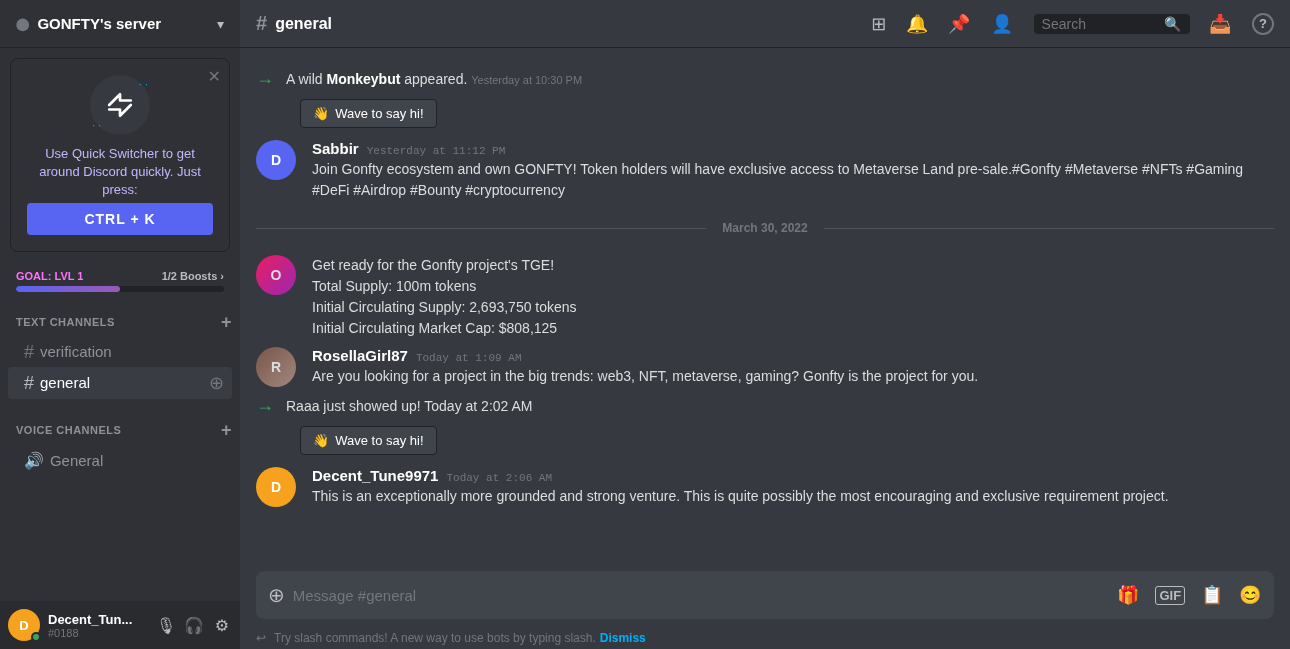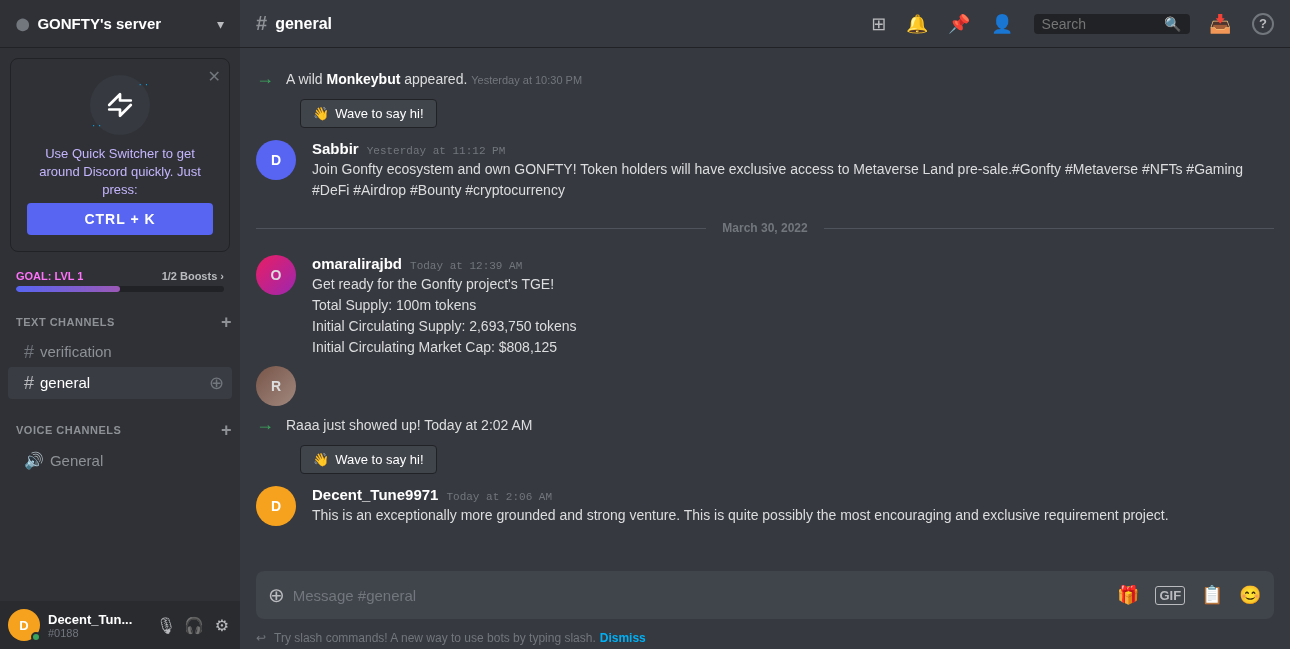--- a/index.html
+++ b/index.html
@@ -677,37 +677,42 @@
       <span>March 30, 2022</span>
     </div>
 
     <div class="message-row">
       <div class="avatar-col">
         <div class="msg-avatar avatar-omar">
           <span>O</span>
         </div>
       </div>
       <div class="msg-content">
-        <div class="msg-header">
-          <span class="msg-author">omaralirajbd</span>
-          <span class="msg-timestamp">Today at 12:39 AM</span>
-        </div>
         <div class="msg-text">
           Get ready for the Gonfty project's TGE!<br>
           Total Supply: 100m tokens<br>
           Initial Circulating Supply: 2,693,750 tokens<br>
           Initial Circulating Market Cap: $808,125
         </div>
       </div>
     </div>
 
     <div class="message-row">
       <div class="avatar-col">
         <div class="msg-avatar avatar-rosella">
           <span>R</span>
+        </div>
+      </div>
+      <div class="msg-content">
+        <div class="msg-header">
+          <span class="msg-author">RosellaGirl87</span>
+          <span class="msg-timestamp">Today at 1:09 AM</span>
+        </div>
+        <div class="msg-text">
+          Are you looking for a project in the big trends: web3, NFT, metaverse, gaming? Gonfty is the project for you.
         </div>
       </div>
     </div>
 
     <div class="join-message">
       <span class="join-arrow">→</span>
       <div>
         <span class="username">Raaa</span>
         <span class="join-status"> just showed up! </span>
         <span class="join-time">Today at 2:02 AM</span>

